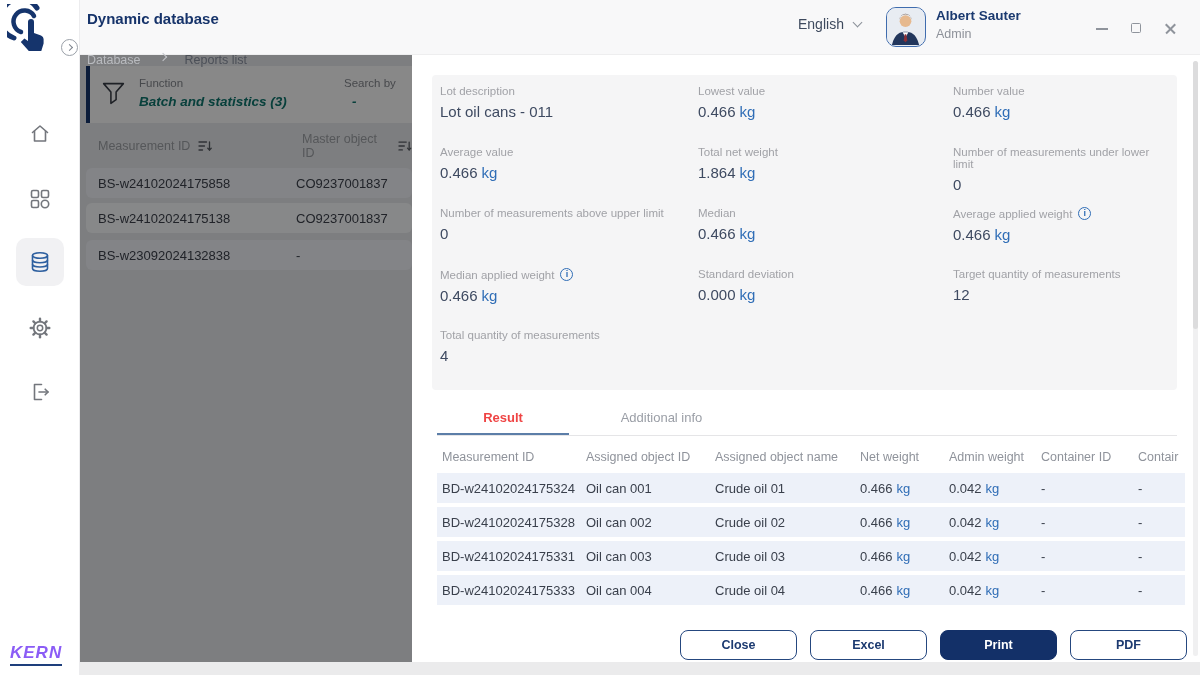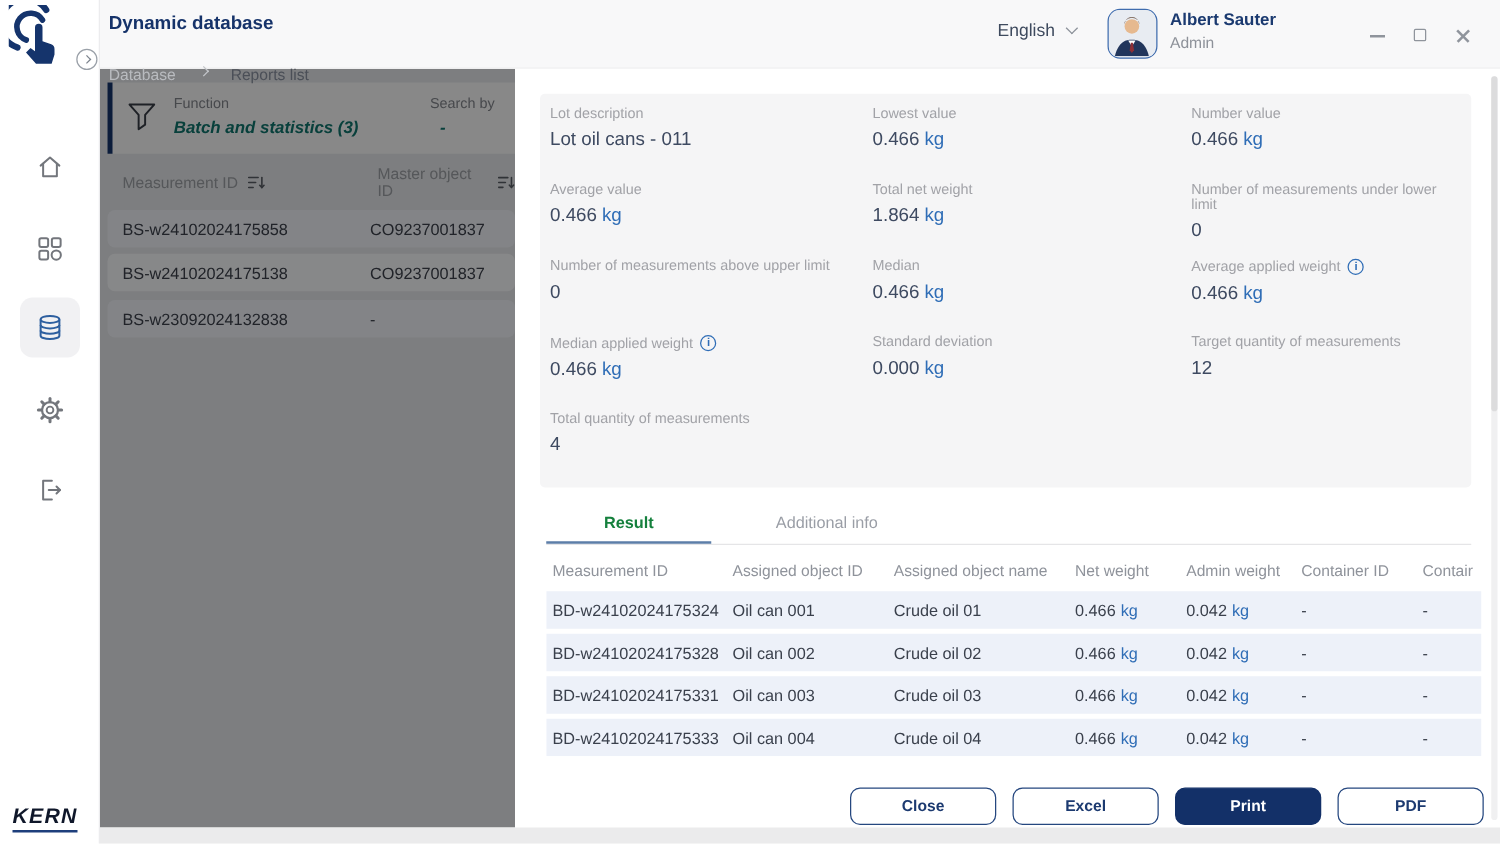--- a/index.html
+++ b/index.html
@@ -6,21 +6,21 @@
   html,body { width:1200px; height:675px; overflow:hidden; }
   body { font-family:"Liberation Sans", sans-serif; background:#fff; position:relative; color:#3a404c; }
 
   
   .sidebar { position:absolute; left:0; top:0; width:80px; height:675px; background:#fff; border-right:1px solid #ececee; z-index:3; }
   .logo-wrap { position:absolute; left:7px; top:4px; width:52px; height:52px; }
   .expand-btn { position:absolute; left:61px; top:39px; width:17px; height:17px; border:1px solid #9aa0a8; border-radius:50%; background:#fff; cursor:pointer; }
   .expand-btn i { position:absolute; left:5px; top:4.5px; width:5px; height:5px; border-right:1.4px solid #7b828c; border-bottom:1.4px solid #7b828c; transform:rotate(-45deg); }
   .nav-item { position:absolute; left:16px; width:48px; height:48px; border-radius:10px; display:flex; align-items:center; justify-content:center; cursor:pointer; }
   .nav-item.active { background:#f1f1f3; }
-  .kern { position:absolute; left:10px; bottom:9px; font-style:italic; font-weight:800; font-size:17px; letter-spacing:1px; color:#0f172a; border-bottom:2.5px solid #1e3f7c; padding-bottom:1px;margin-top:12px; }
+  .kern { position:absolute; left:10px; bottom:9px; font-style:italic; font-weight:800; font-size:17px; letter-spacing:1px; color:#8b5cf6; border-bottom:2.5px solid #1e3f7c; padding-bottom:1px;margin-top:12px; }
 
   
   .topbar { position:absolute; left:80px; top:0; width:1120px; height:55px; background:#f8f8f9; border-bottom:1px solid #eeeeef; z-index:2; }
   .page-title { position:absolute; left:7px; top:10px; font-size:15px; font-weight:700; color:#16336a; }
   .breadcrumb { position:absolute; left:7px; top:29px; font-size:12.5px; display:flex; gap:19px;margin-top:24px; }
   .bc-link { color:#b9bbbf; cursor:pointer; }
   .bc-sep { width:6px; height:6px; border-right:1.4px solid #c3c5c9; border-top:1.4px solid #c3c5c9; transform:rotate(45deg); margin-top:1px; }
   .bc-current { color:#4b4f57; }
   .lang { position:absolute; left:718px; top:16px; display:flex; align-items:center; gap:10px; cursor:pointer; }
   .lang-label { font-size:14px; color:#3e4a5e; }
@@ -56,21 +56,21 @@
   .stats-card { position:absolute; left:20px; top:20px; width:745px; height:315px; background:#f5f5f6; border-radius:4px;
     display:grid; grid-template-columns:258px 255px 1fr; grid-auto-rows:61px; padding:10px 10px 0 8px; }
   .stat-label { font-size:11.5px; color:#a1a2a7; display:flex; align-items:center; gap:6px; }
   .stat-value { margin-top:6px; font-size:15px; color:#3e4a61; }
   .unit { color:#2f6db6; margin-left:4px; font-weight:500; }
   .info-i { display:inline-block; width:13px; height:13px; border:1.2px solid #2f6db6; border-radius:50%; color:#2f6db6; font-size:9px; line-height:11px; text-align:center; font-weight:700; cursor:pointer; }
 
   .tabs { position:absolute; left:25px; top:350px; width:740px; display:flex; border-bottom:1px solid #e5e5e7; }
   .tab { height:30px; line-height:26px; text-align:center; font-size:13px; color:#9a9ea6; cursor:pointer; }
   .tab1 { width:132px; } .tab2 { width:185px; }
-  .tab.active { color:#15803d; font-weight:700; border-bottom:2.5px solid #5c7ea8; margin-bottom:-1.5px; }
+  .tab.active { color:#ef4444; font-weight:700; border-bottom:2.5px solid #5c7ea8; margin-bottom:-1.5px; }
 
   .rtable { position:absolute; left:25px; top:390px; width:748px; overflow:hidden; }
   .rt-head { display:flex; height:24px; align-items:center; font-size:12.5px; color:#8f939b; white-space:nowrap; }
   .rt-row { display:flex; height:30px; align-items:center; background:#edf1f9; margin-top:4px; font-size:13px; color:#3a404c; white-space:nowrap; }
   .rt-head, .rt-row { width:790px; }
   .rt-row:first-of-type { margin-top:9px; }
   .c1{width:149px; padding-left:5px;} .c2{width:129px;} .c3{width:145px;} .c4{width:89px;} .c5{width:92px;} .c6{width:97px;} .c7{width:80px;}
 
   .footer { position:absolute; right:13px; bottom:2px; display:flex; gap:13px; }
   .btn { width:117px; height:30px; border-radius:8px; border:1.3px solid #25477f; background:#fff; color:#1c3a70; font-size:12.5px; font-weight:700; font-family:"Liberation Sans", sans-serif; cursor:pointer; }

